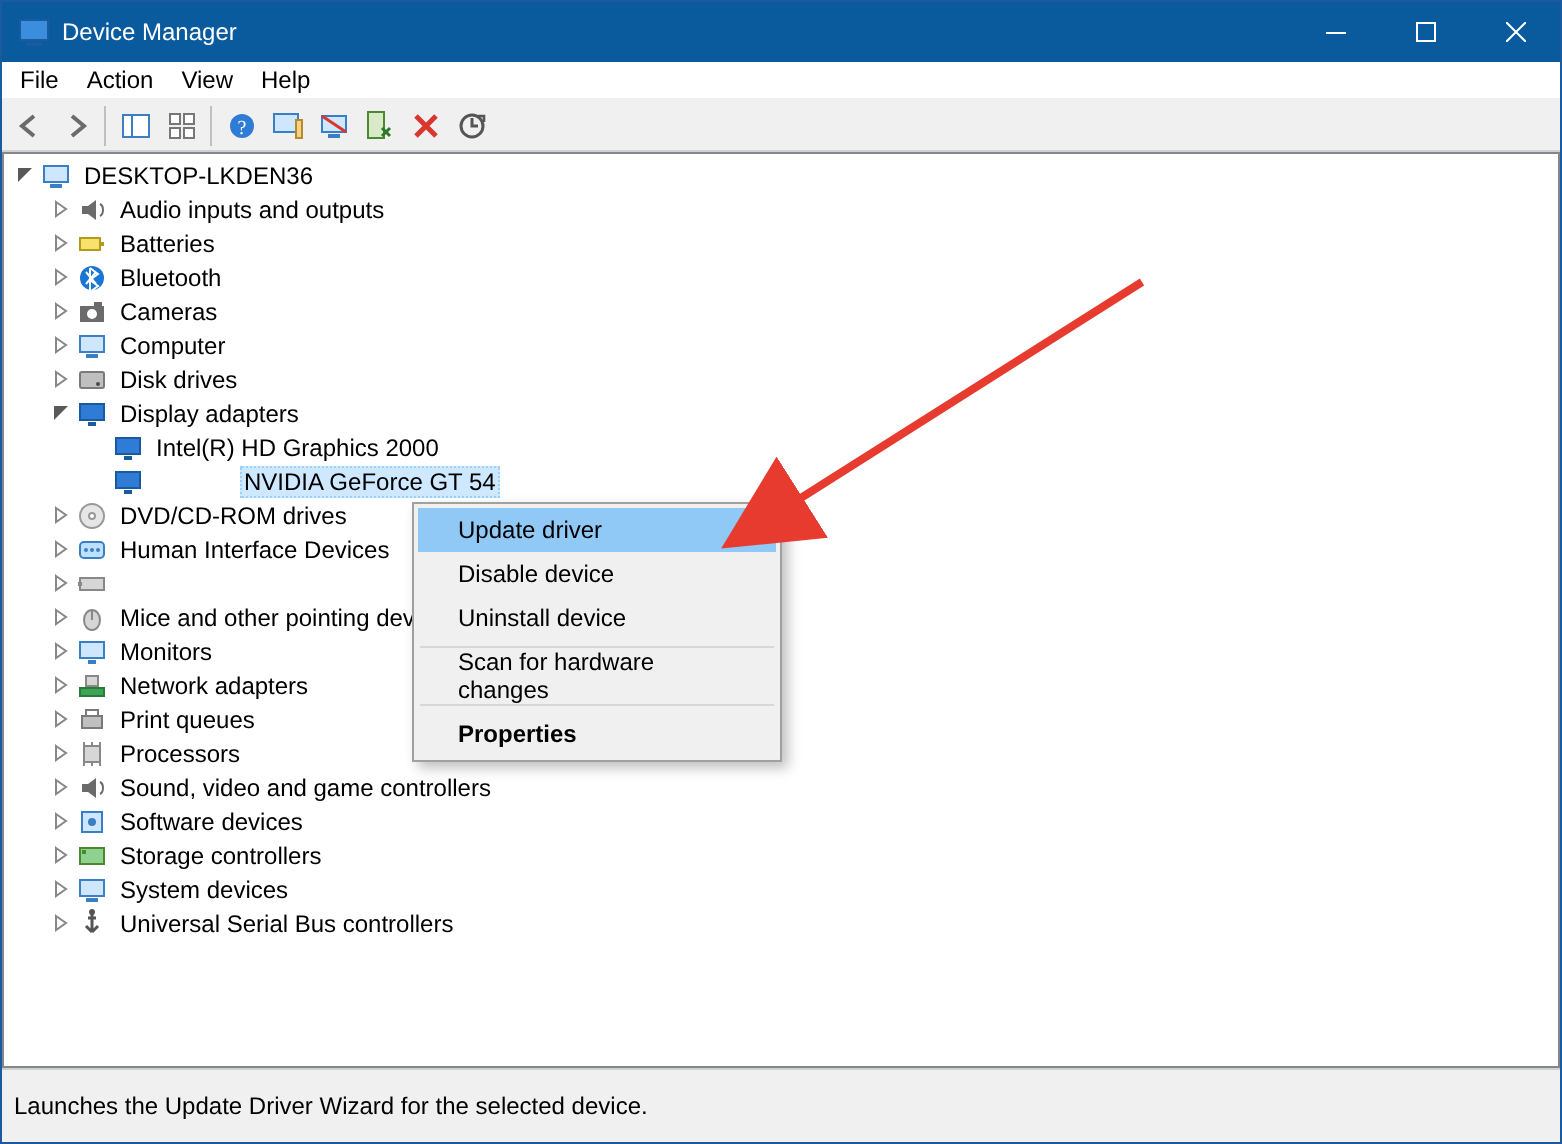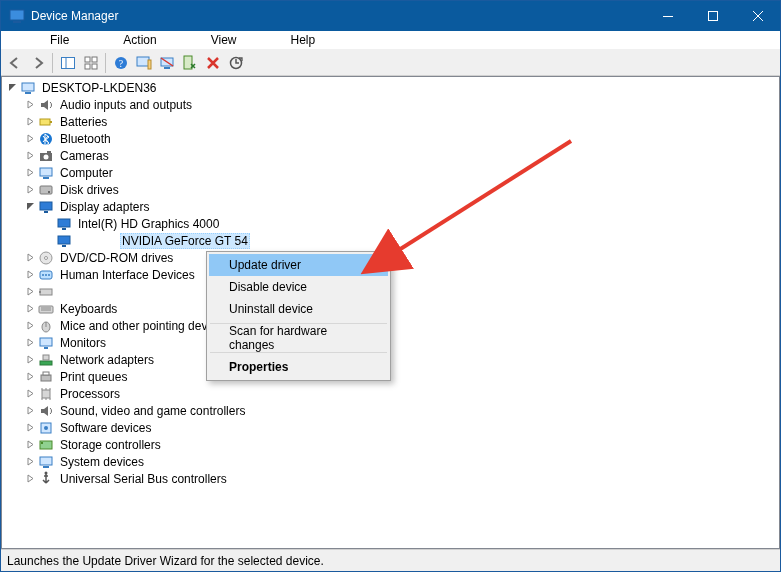--- a/index.html
+++ b/index.html
@@ -5,21 +5,21 @@
   * { box-sizing: border-box; }
   html, body { margin:0; padding:0; font-family:"Segoe UI", Tahoma, sans-serif; font-size:12px; color:#000; background:#fff; user-select:none; }
   .window { width:781px; height:572px; border:1px solid #1a5a9e; display:flex; flex-direction:column; background:#000000; position:relative; }
   
   .titlebar { height:30px; background:#0a5a9e; color:#fff; display:flex; align-items:center; padding-left:8px; }
   .titlebar .title-icon { width:16px; height:16px; margin-right:6px; display:flex; align-items:center; justify-content:center; }
   .titlebar .title-text { flex:1; font-size:12px; }
   .titlebar .win-btn { width:45px; height:30px; display:flex; align-items:center; justify-content:center; color:#fff; }
   
   .menubar { height:19px; background:#fff; display:flex; align-items:center; padding:0 2px; border-bottom:1px solid #f0f0f0; }
-  .menubar .menu-item { padding:1px 7px; font-size:12px;margin-left:40px; }
+  .menubar .menu-item { padding:1px 7px; font-size:12px; }
   
   .toolbar { height:26px; background:#f0f0f0; border-bottom:1px solid #d0d0d0; display:flex; align-items:center; padding:0 2px; gap:0; }
   .toolbar .tb-btn { width:23px; height:22px; display:flex; align-items:center; justify-content:center; border:1px solid transparent; }
   .toolbar .tb-sep { width:1px; height:20px; background:#c0c0c0; margin:0 3px; }
   
   .tree-wrap { flex:1; border:1px solid #828790; margin:0; background:#fff; overflow:auto; padding:2px 0 2px 0; }
   .tree-row { display:flex; align-items:center; height:17px; padding:0; white-space:nowrap; position:relative; }
   .tree-row .indent { display:inline-block; height:16px; }
   .tree-row .expander { width:16px; height:16px; display:inline-flex; align-items:center; justify-content:center; font-size:10px; color:#595959; cursor:pointer; }
   .tree-row .node-icon { width:16px; height:16px; margin-right:4px; display:inline-flex; align-items:center; justify-content:center; }
@@ -27,21 +27,21 @@
   .tree-row.selected .node-label { background:#cce8ff; border:1px dotted #99d1ff; padding:0 1px;margin-left:44px; }
   
   .tree-row.selected .node-label { background:#cde8ff; }
   
   .ctx-menu { position:absolute; left:205px; top:250px; width:185px; background:#f0f0f0; border:1px solid #a0a0a0; box-shadow:3px 3px 6px rgba(0,0,0,0.25); padding:2px; font-size:12px; z-index:10; }
   .ctx-item { height:22px; display:flex; align-items:center; padding:0 20px 0 20px; }
   .ctx-item.highlight { background:#90c8f6; }
   .ctx-item.bold { font-weight:600; }
   .ctx-sep { height:1px; background:#d7d7d7; margin:3px 1px; }
   
-  .statusbar { height:22px; border-top:1px solid #d0d0d0; background:#f0f0f0; display:flex; align-items:center; padding:0 6px; font-size:12px; }
+  .statusbar { height:37px; border-top:1px solid #d0d0d0; background:#f0f0f0; display:flex; align-items:center; padding:0 6px; font-size:12px; }
   
   .arrow-layer { position:absolute; inset:0; pointer-events:none; z-index:20; }
   
   svg { display:block; }
 </style>
 </head>
 <body>
 
 <div class="window">
 
@@ -268,21 +268,21 @@
       </div>
       <div class="tree-row">
         <span class="indent" style="width:38px"></span>
         <span class="expander"></span>
         <span class="node-icon">
           <svg width="16" height="16">
             <rect x="2" y="3" width="12" height="8" fill="#2e7cd6" stroke="#1a5a9e"></rect>
             <rect x="6" y="12" width="4" height="2" fill="#1a5a9e"></rect>
           </svg>
         </span>
-        <span class="node-label">Intel(R) HD Graphics 4000</span>
+        <span class="node-label">Intel(R) HD Graphics 2000</span>
       </div>
       <div class="tree-row selected">
         <span class="indent" style="width:38px"></span>
         <span class="expander"></span>
         <span class="node-icon">
           <svg width="16" height="16">
             <rect x="2" y="3" width="12" height="8" fill="#2e7cd6" stroke="#1a5a9e"></rect>
             <rect x="6" y="12" width="4" height="2" fill="#1a5a9e"></rect>
           </svg>
         </span>
@@ -326,36 +326,20 @@
           <svg width="9" height="9">
             <path d="M2 1 L7 4.5 L2 8 Z" fill="none" stroke="#888"></path>
           </svg>
         </span>
         <span class="node-icon">
           <svg width="16" height="16">
             <rect x="2" y="5" width="12" height="6" fill="#d6d6d6" stroke="#888"></rect>
             <rect x="1" y="7" width="2" height="2" fill="#888"></rect>
           </svg>
         </span>
-      </div>
-      <div class="tree-row">
-        <span class="indent" style="width:20px"></span>
-        <span class="expander">
-          <svg width="9" height="9">
-            <path d="M2 1 L7 4.5 L2 8 Z" fill="none" stroke="#888"></path>
-          </svg>
-        </span>
-        <span class="node-icon">
-          <svg width="16" height="16">
-            <rect x="1" y="5" width="14" height="7" rx="1" fill="#d6d6d6" stroke="#888"></rect>
-            <line x1="3" y1="7" x2="13" y2="7" stroke="#888"></line>
-            <line x1="3" y1="9" x2="13" y2="9" stroke="#888"></line>
-          </svg>
-        </span>
-        <span class="node-label">Keyboards</span>
       </div>
       <div class="tree-row">
         <span class="indent" style="width:20px"></span>
         <span class="expander">
           <svg width="9" height="9">
             <path d="M2 1 L7 4.5 L2 8 Z" fill="none" stroke="#888"></path>
           </svg>
         </span>
         <span class="node-icon">
           <svg width="16" height="16">

